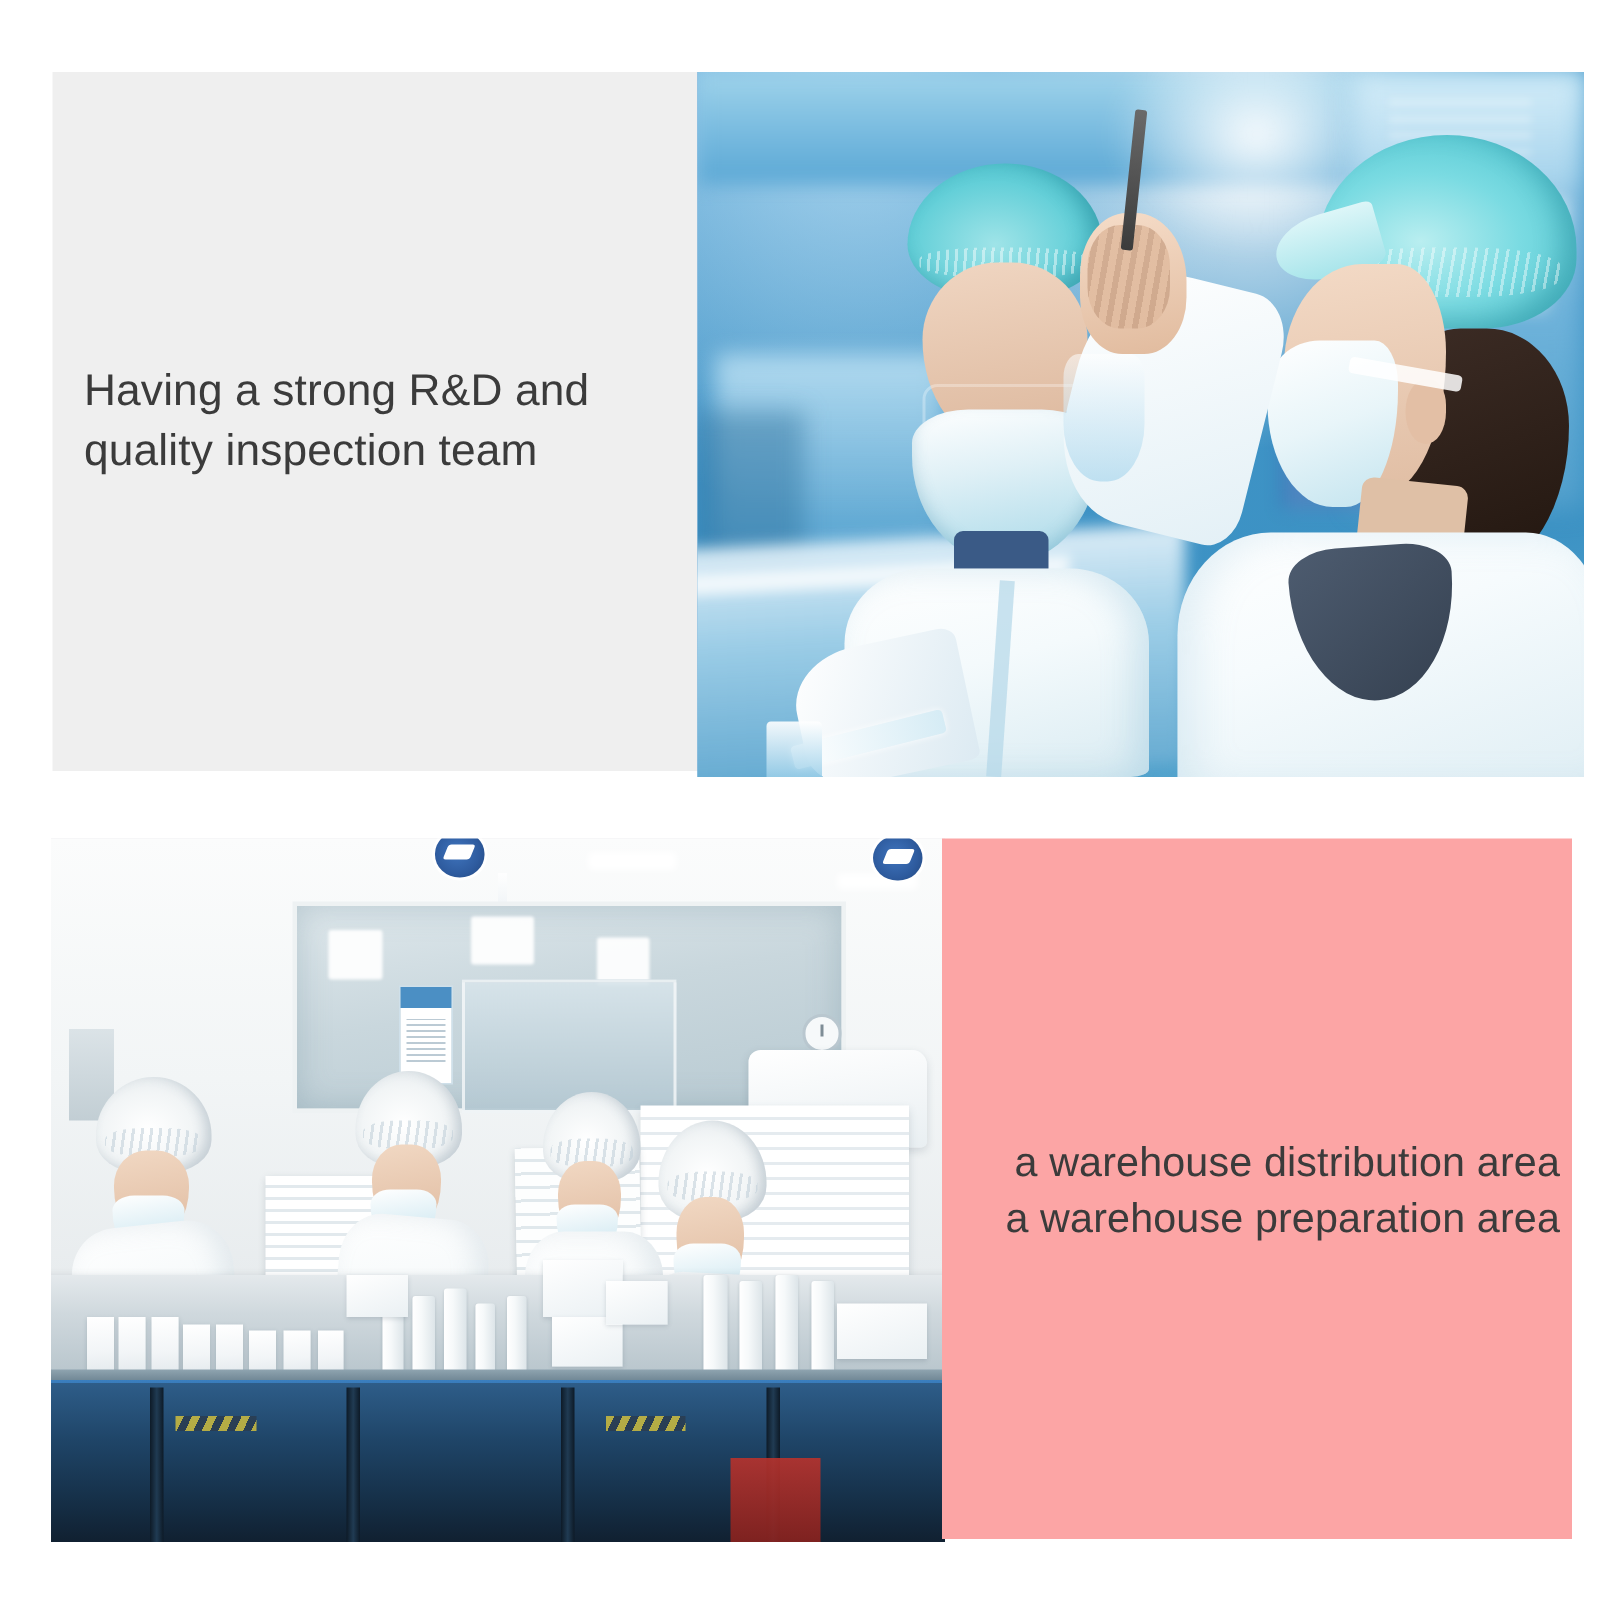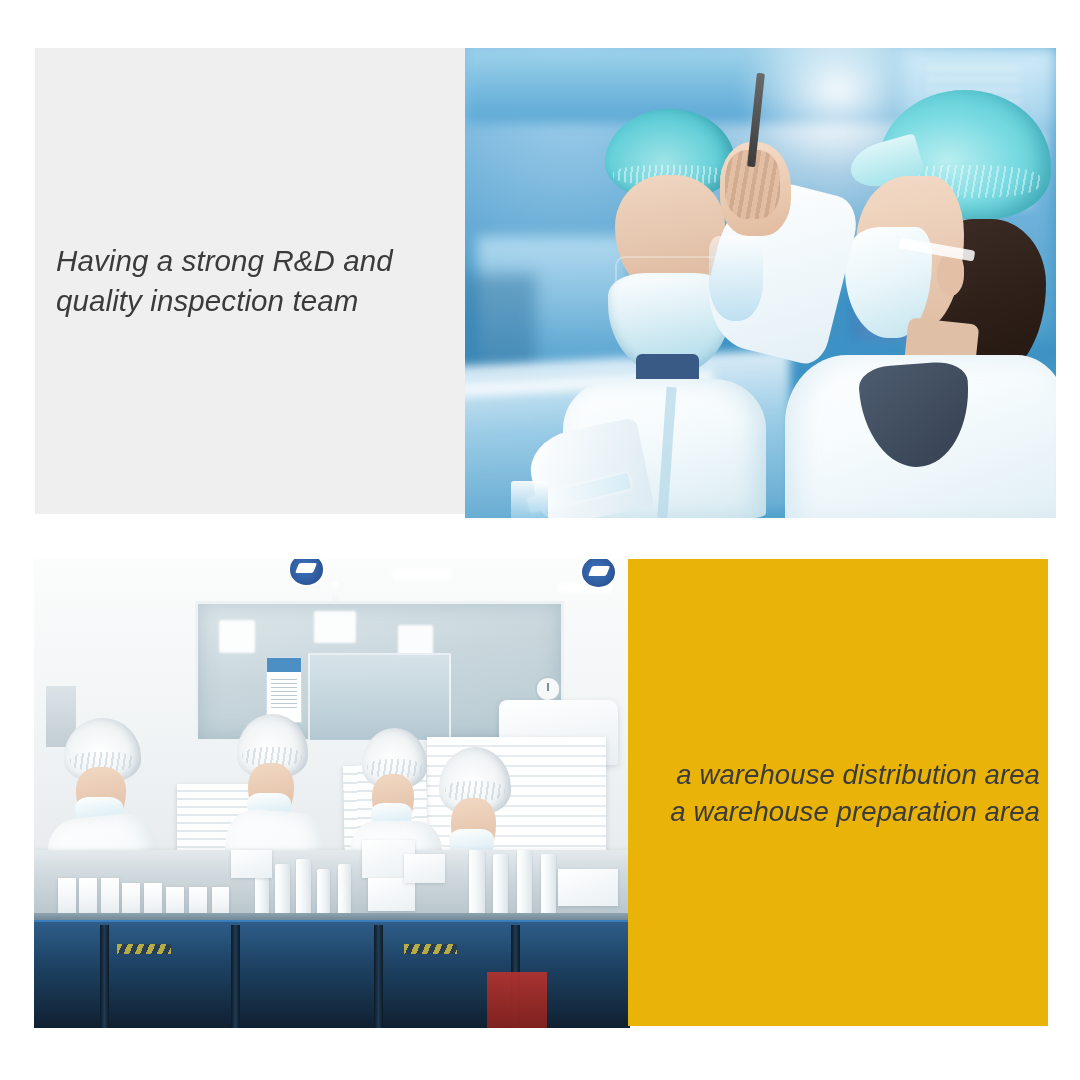--- a/index.html
+++ b/index.html
@@ -1,19 +1,19 @@
 <!DOCTYPE html>
 <html><head>
 <meta charset="utf-8">
 <style>
   * { margin:0; padding:0; box-sizing:border-box; }
   html,body { width:1080px; height:1080px; background:#ffffff; }
   body { font-family:"Liberation Sans", sans-serif; overflow:hidden; position:relative; }
 
-  .canvas { position:relative; width:1080px; height:1072px; background:#ffffff;font-style:italic; }
+  .canvas { position:relative; width:1080px; height:1072px; background:#ffffff; }
 
   
   .top-caption-panel{
     position:absolute; left:35px; top:48px; width:432px; height:466px;
     background:#efefef;
     display:flex; align-items:center; justify-content:flex-start;
   }
   .top-caption-text{
     padding-left:21px; padding-right:12px;
     color:#3b3b3b; font-size:29.5px; line-height:40px;
@@ -26,21 +26,21 @@
     overflow:hidden; background:#4f9ad4;
   }
 
   
   .bottom-photo{
     position:absolute; left:34px; top:559px; width:596px; height:469px;
     overflow:hidden; background:#e9ecee;
   }
   .bottom-caption-panel{
     position:absolute; left:628px; top:559px; width:420px; height:467px;
-    background:#eab308;
+    background:#fca5a5;
     display:flex; align-items:center; justify-content:flex-end;
   }
   .bottom-caption-text{
     padding-right:8px; padding-left:10px;
     color:#3b3b3b; font-size:27.5px; line-height:37px;
     font-weight:300; letter-spacing:0.1px; text-align:right;
     white-space:pre-line;
   }
 
   

